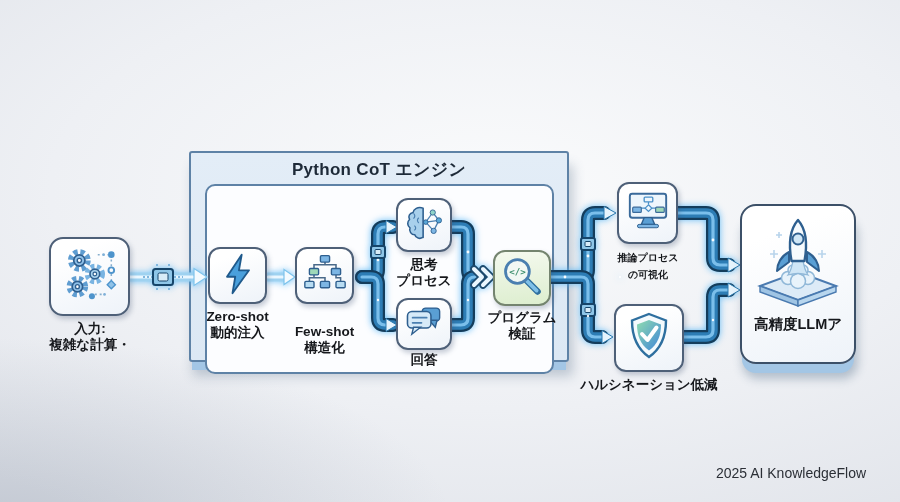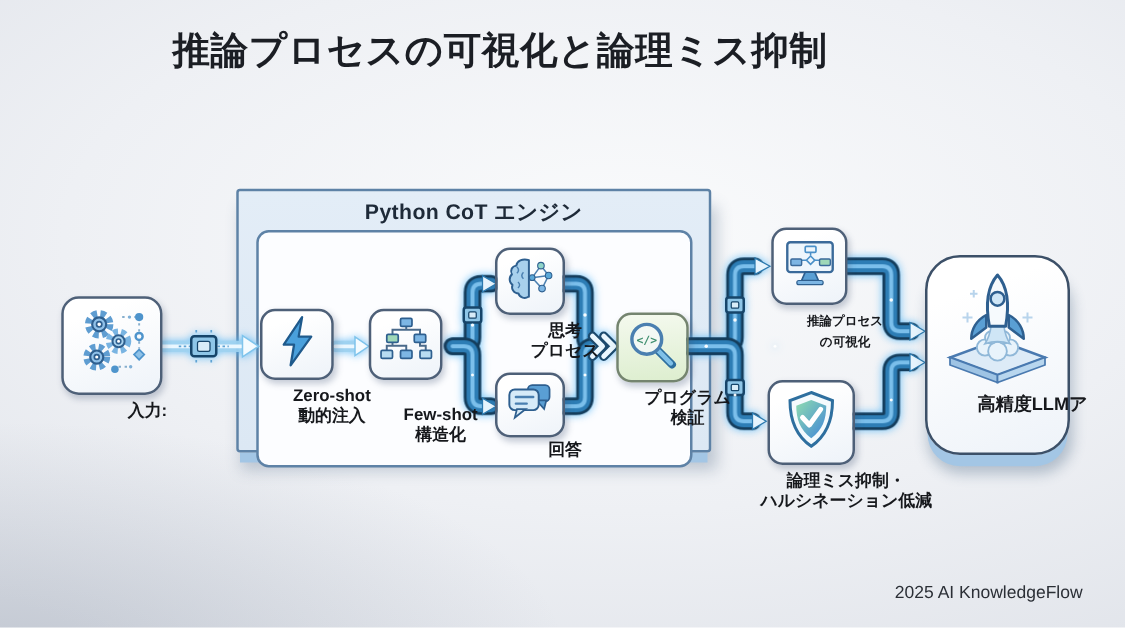--- a/index.html
+++ b/index.html
@@ -38,27 +38,27 @@
   }
   .node-input  { left:49px;  top:237px; width:81px; height:79px; border-radius:14px; border-width:2.5px; }
   .node-zero   { left:208px; top:247px; width:59px; height:57px; }
   .node-few    { left:295px; top:247px; width:59px; height:57px; }
   .node-thought{ left:396px; top:198px; width:56px; height:54px; }
   .node-answer { left:396px; top:298px; width:56px; height:52px; }
   .node-verify { left:493px; top:250px; width:58px; height:56px;
     background:linear-gradient(175deg,#f4f9ee 0%, #ddeecf 100%); border-color:#74846f; }
   .node-viz    { left:617px; top:182px; width:61px; height:62px; }
   .node-shield { left:614px; top:304px; width:70px; height:68px; }
-  .node-rocket { left:740px; top:204px; width:116px; height:160px; border-radius:28px; border-width:2.5px;
+  .node-rocket { left:740px; top:204px; width:116px; height:160px; border-radius:16px; border-width:2.5px;
     border-color:#3c5068; flex-direction:column; justify-content:flex-start;
     box-shadow: 0 11px 0 -2px var(--slab-blue), 2px 15px 10px rgba(60,90,120,.32); }
 
   
   .lbl { z-index:4; text-align:center; font-weight:800; color:var(--label-color);
-         font-size:13.5px; line-height:15.8px;margin-left:28px; }
+         font-size:13.5px; line-height:15.8px; }
   .lbl-input  { left:10px;  top:321px; width:160px; }
   .lbl-zero   { left:177px; top:309px; width:121px; }
   .lbl-few    { left:264px; top:324px; width:121px; }
   .lbl-thought{ left:379px; top:257px; width:90px; }
   .lbl-answer { left:379px; top:352px; width:90px; }
   .lbl-verify { left:476px; top:310px; width:92px; }
   .lbl-viz    { left:586px; top:250px; width:124px; font-size:10px; line-height:16.5px; }
   .lbl-shield { left:556px; top:377px; width:186px; }
   .lbl-rocket { position:absolute; left:0; top:110px; width:100%; font-size:14.5px; line-height:17px; }
 
@@ -79,21 +79,20 @@
   .chev   { stroke:#eaf7ff; stroke-width:4;   fill:none; stroke-linecap:round; stroke-linejoin:round; }
   .spark  { fill:#ffffff; opacity:.95; }
   .chip   { fill:#8ec6e8; stroke:#16456a; stroke-width:2; }
   .chipin { fill:#d8ecf8; stroke:#16456a; stroke-width:1; }
   .pin    { stroke:#5fa3d4; stroke-width:1.4; stroke-dasharray:2 2; }
 </style>
 </head>
 <body>
 
 <div class="abs title-wrap">
-  <div class="title-line">推論プロセスの可視化と論理ミス抑制</div>
 </div>
 
 <div class="abs engine">
   <div class="engine-title">Python CoT エンジン</div>
   <div class="engine-panel"></div>
 </div>
 
 <svg class="abs pipes" width="900" height="502" viewBox="0 0 900 502">
   <g class="pipe-glow">
 
@@ -355,20 +354,21 @@
       <circle cx="50" cy="27" r="5.5" fill="#cfe6f6" stroke="#2e5f8f" stroke-width="2"></circle>
     </svg>
   </span>
   <div class="lbl lbl-rocket">
     <div>高精度LLMア</div>
   </div>
 </div>
 
 <div class="abs lbl lbl-input">
   <div>入力:</div>
+  <div>複雑な計算・</div>
 </div>
 <div class="abs lbl lbl-zero">
   <div>Zero-shot</div>
   <div>動的注入</div>
 </div>
 <div class="abs lbl lbl-few">
   <div>Few-shot</div>
   <div>構造化</div>
 </div>
 <div class="abs lbl lbl-thought">
@@ -380,17 +380,16 @@
 </div>
 <div class="abs lbl lbl-verify">
   <div>プログラム</div>
   <div>検証</div>
 </div>
 <div class="abs lbl lbl-viz">
   <div>推論プロセス</div>
   <div>の可視化</div>
 </div>
 <div class="abs lbl lbl-shield">
-  <div>論理ミス抑制・</div>
   <div>ハルシネーション低減</div>
 </div>
 
 <div class="abs footer">2025 AI KnowledgeFlow</div>
 
 </body></html>

